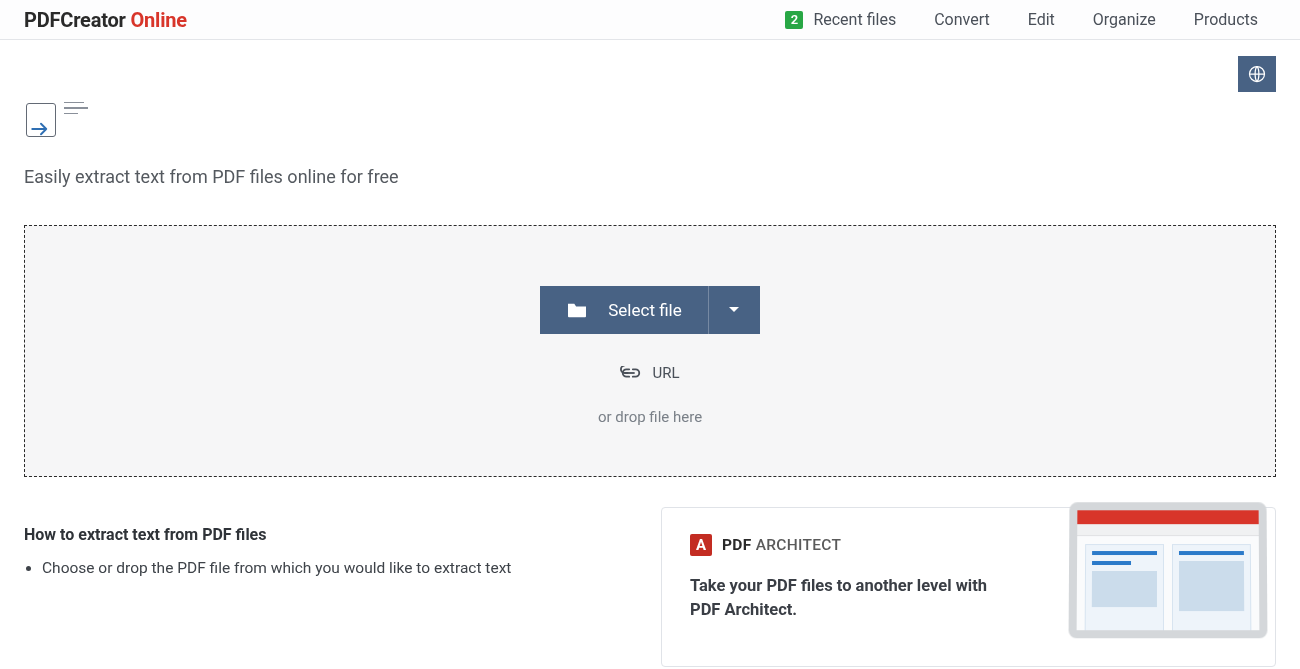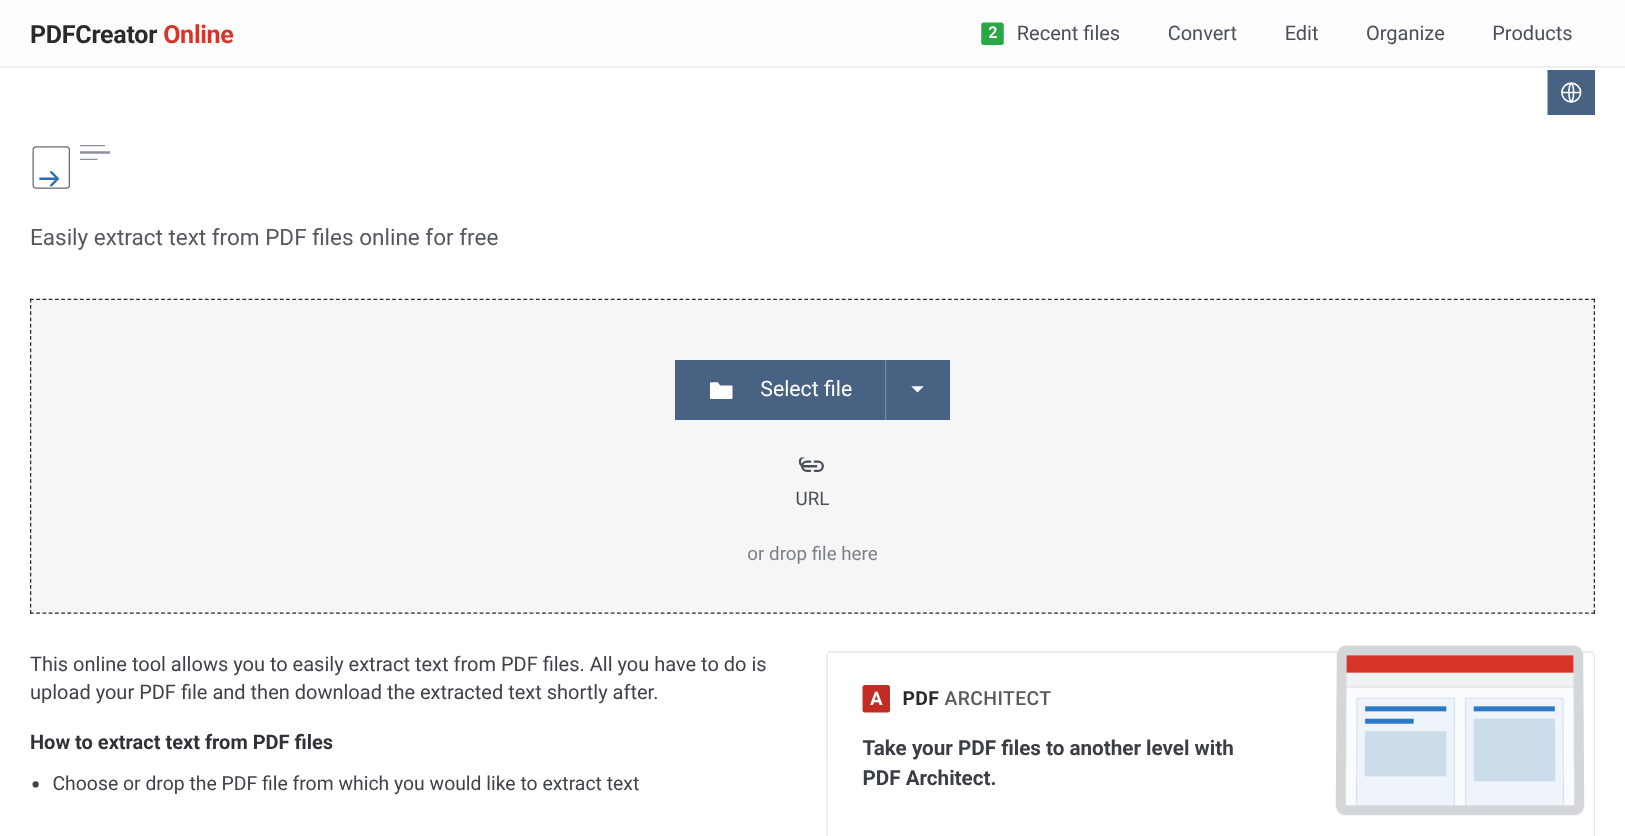--- a/index.html
+++ b/index.html
@@ -7,21 +7,21 @@
     font-family: -apple-system, BlinkMacSystemFont, "Segoe UI", Roboto, Helvetica, Arial, sans-serif;
     background: #ffffff;
     color: #333;
     width: 1300px;
     height: 669px;
     overflow: hidden;
     position: relative;
   }
   
   .header {
-    height: 54px;
+    height: 40px;
     background: #fdfdfe;
     border-bottom: 1px solid #e3e5e9;
     display: flex;
     align-items: center;
     padding: 0 24px;
   }
   .logo {
     font-size: 20px;
     font-weight: 700;
     color: #2a2a2a;
@@ -157,21 +157,20 @@
     align-items: center;
     justify-content: center;
     cursor: pointer;
   }
   .btn-caret svg { width: 12px; height: 8px; fill: #fff; }
   .url-row {
     margin-top: 14px;
     display: flex; align-items: center; gap: 10px;
     color: #4a5059; font-size: 15px;
     cursor: pointer;
-    flex-direction: column;
   }
   .url-row svg { width: 22px; height: 14px; stroke: #4a5059; fill: none; stroke-width: 2; }
   .drop-hint {
     margin-top: 10px;
     color: #7a8088;
     font-size: 15px;
   }
   .max-size {
     margin-top: 6px;
     font-size: 15px;
@@ -331,21 +330,20 @@
         <path d="M8 6h8"></path>
         <path d="M10 2H7a4 4 0 0 0 0 8h3M14 2h3a4 4 0 0 1 0 8h-3" stroke-linecap="round"></path>
       </svg>
       <span>URL</span>
     </div>
     <div class="drop-hint">or drop file here</div>
   </div>
 
   <div class="desc">
     <div class="desc-left">
-      <p>This online tool allows you to easily extract text from PDF files. All you have to do is upload your PDF file and then download the extracted text shortly after.</p>
       <h2>How to extract text from PDF files</h2>
       <ul>
         <li>Choose or drop the PDF file from which you would like to extract text</li>
 
       </ul>
     </div>
     <div class="promo">
       <div class="promo-logo">
         <div class="sq">A</div>
         <div class="txt">

